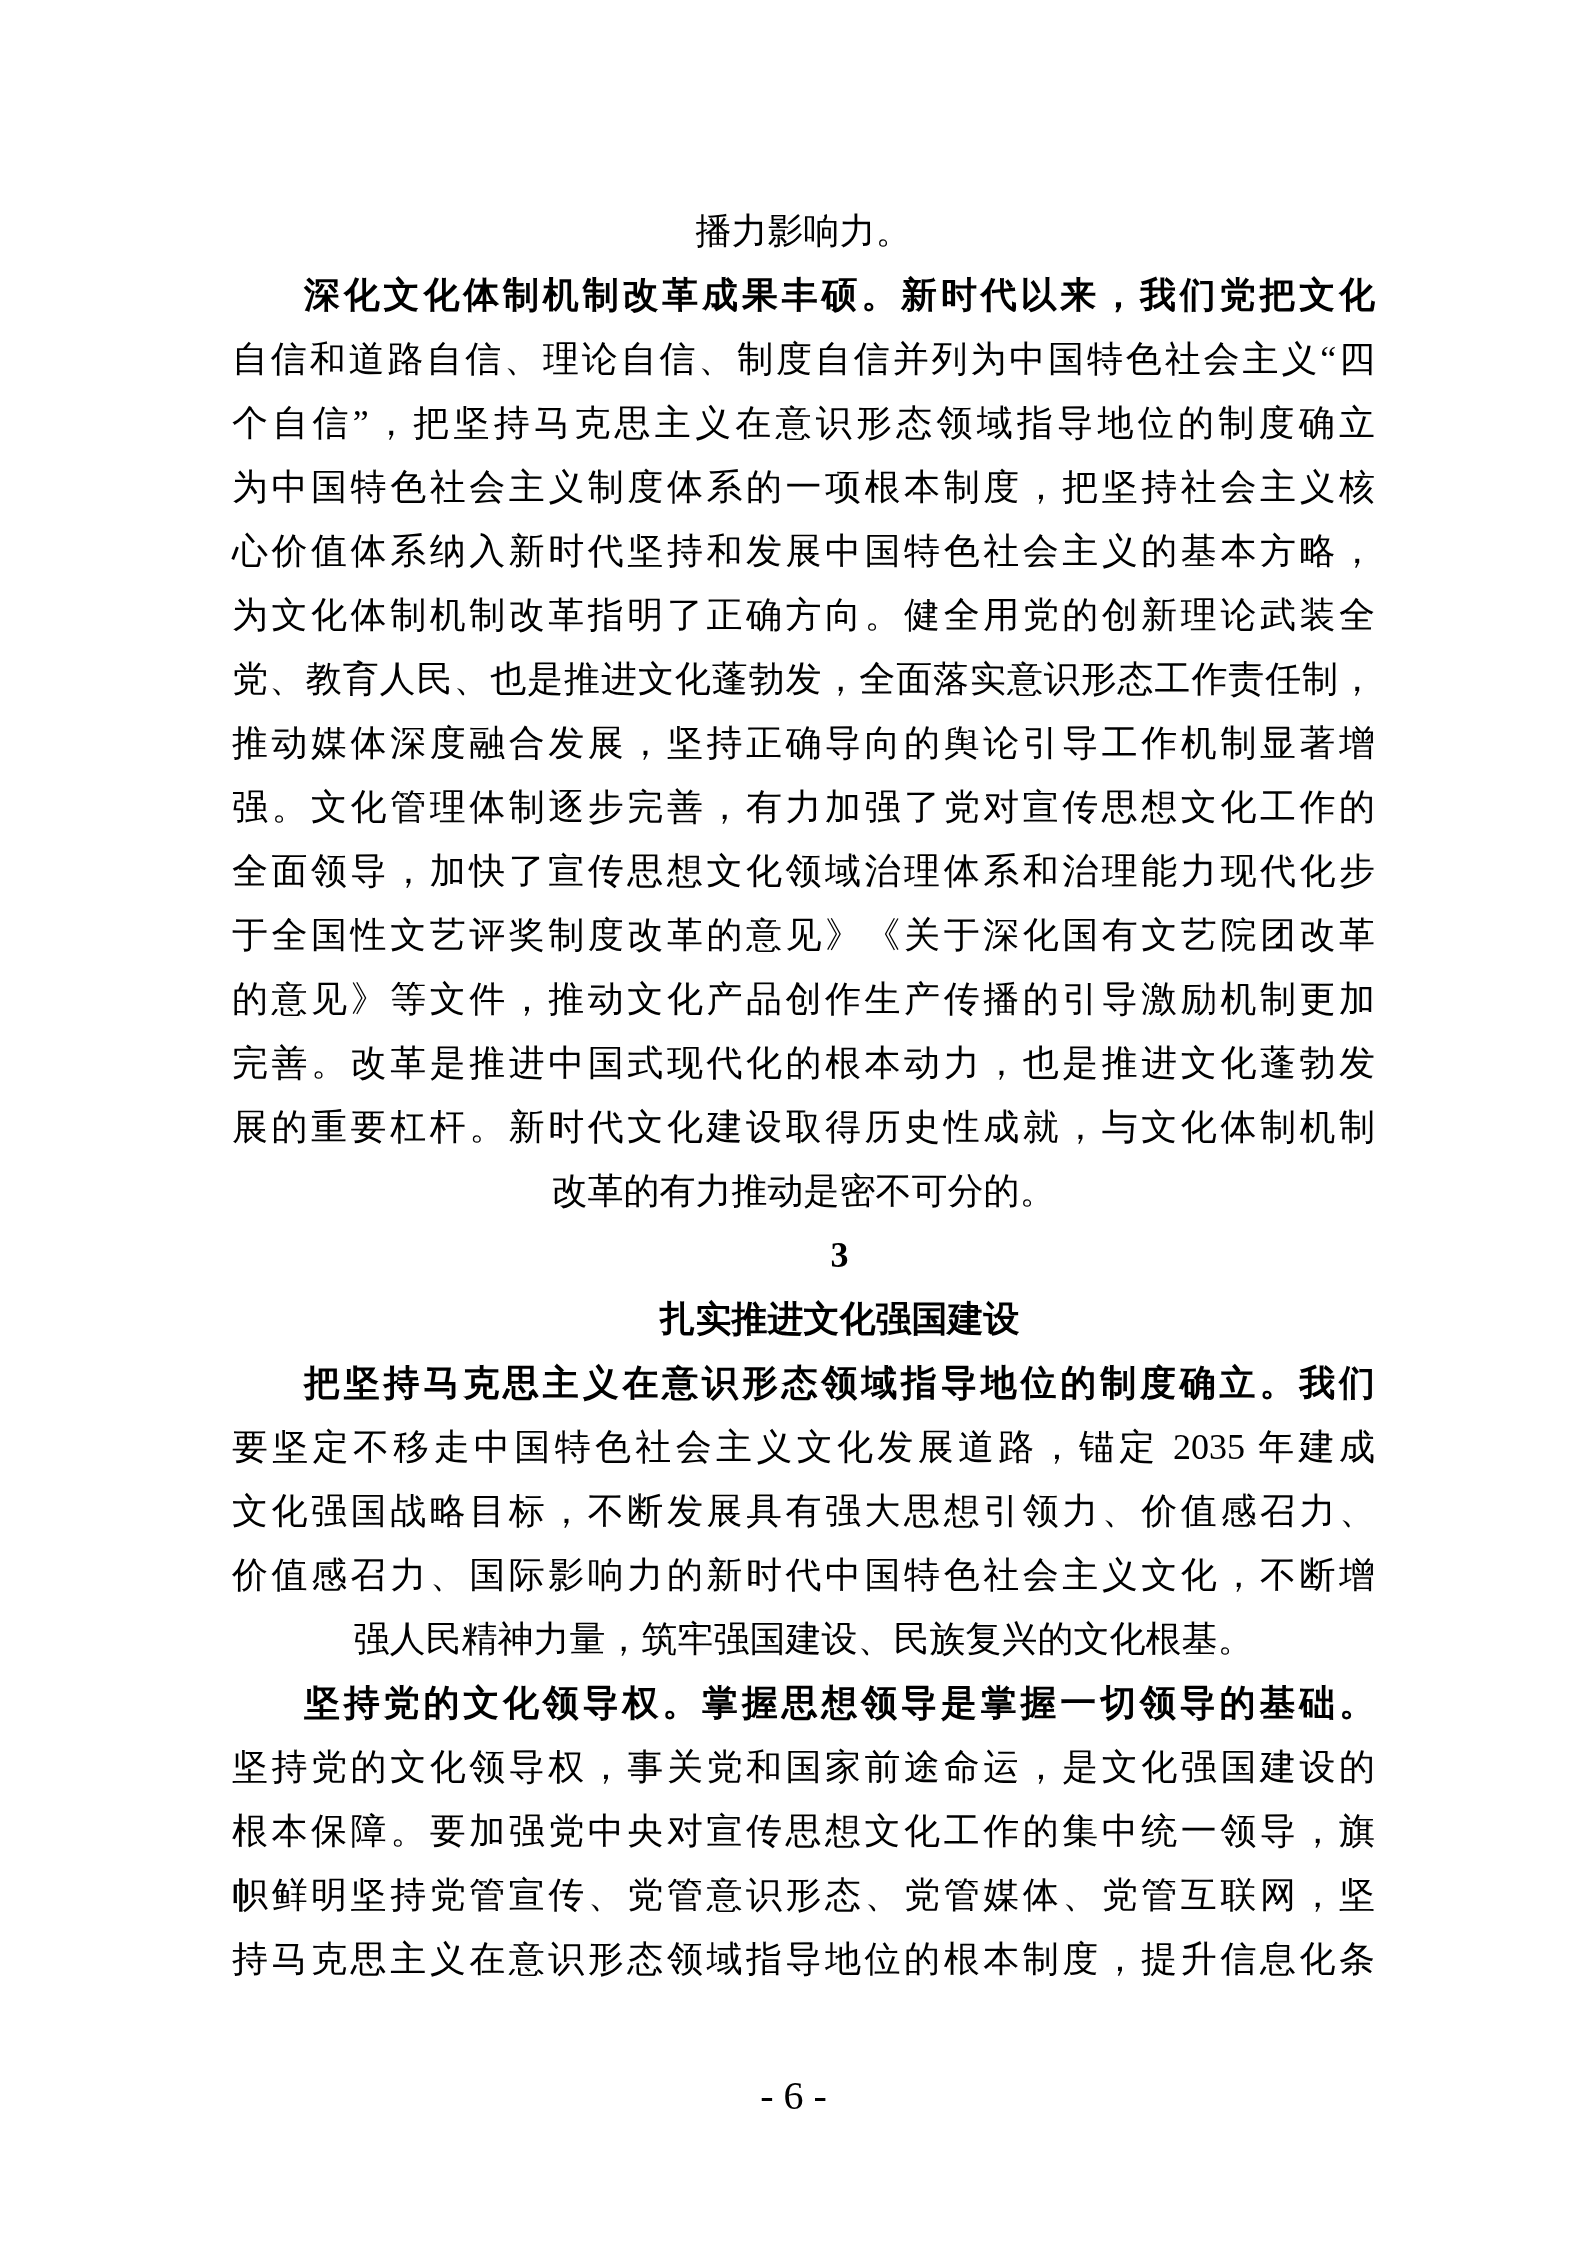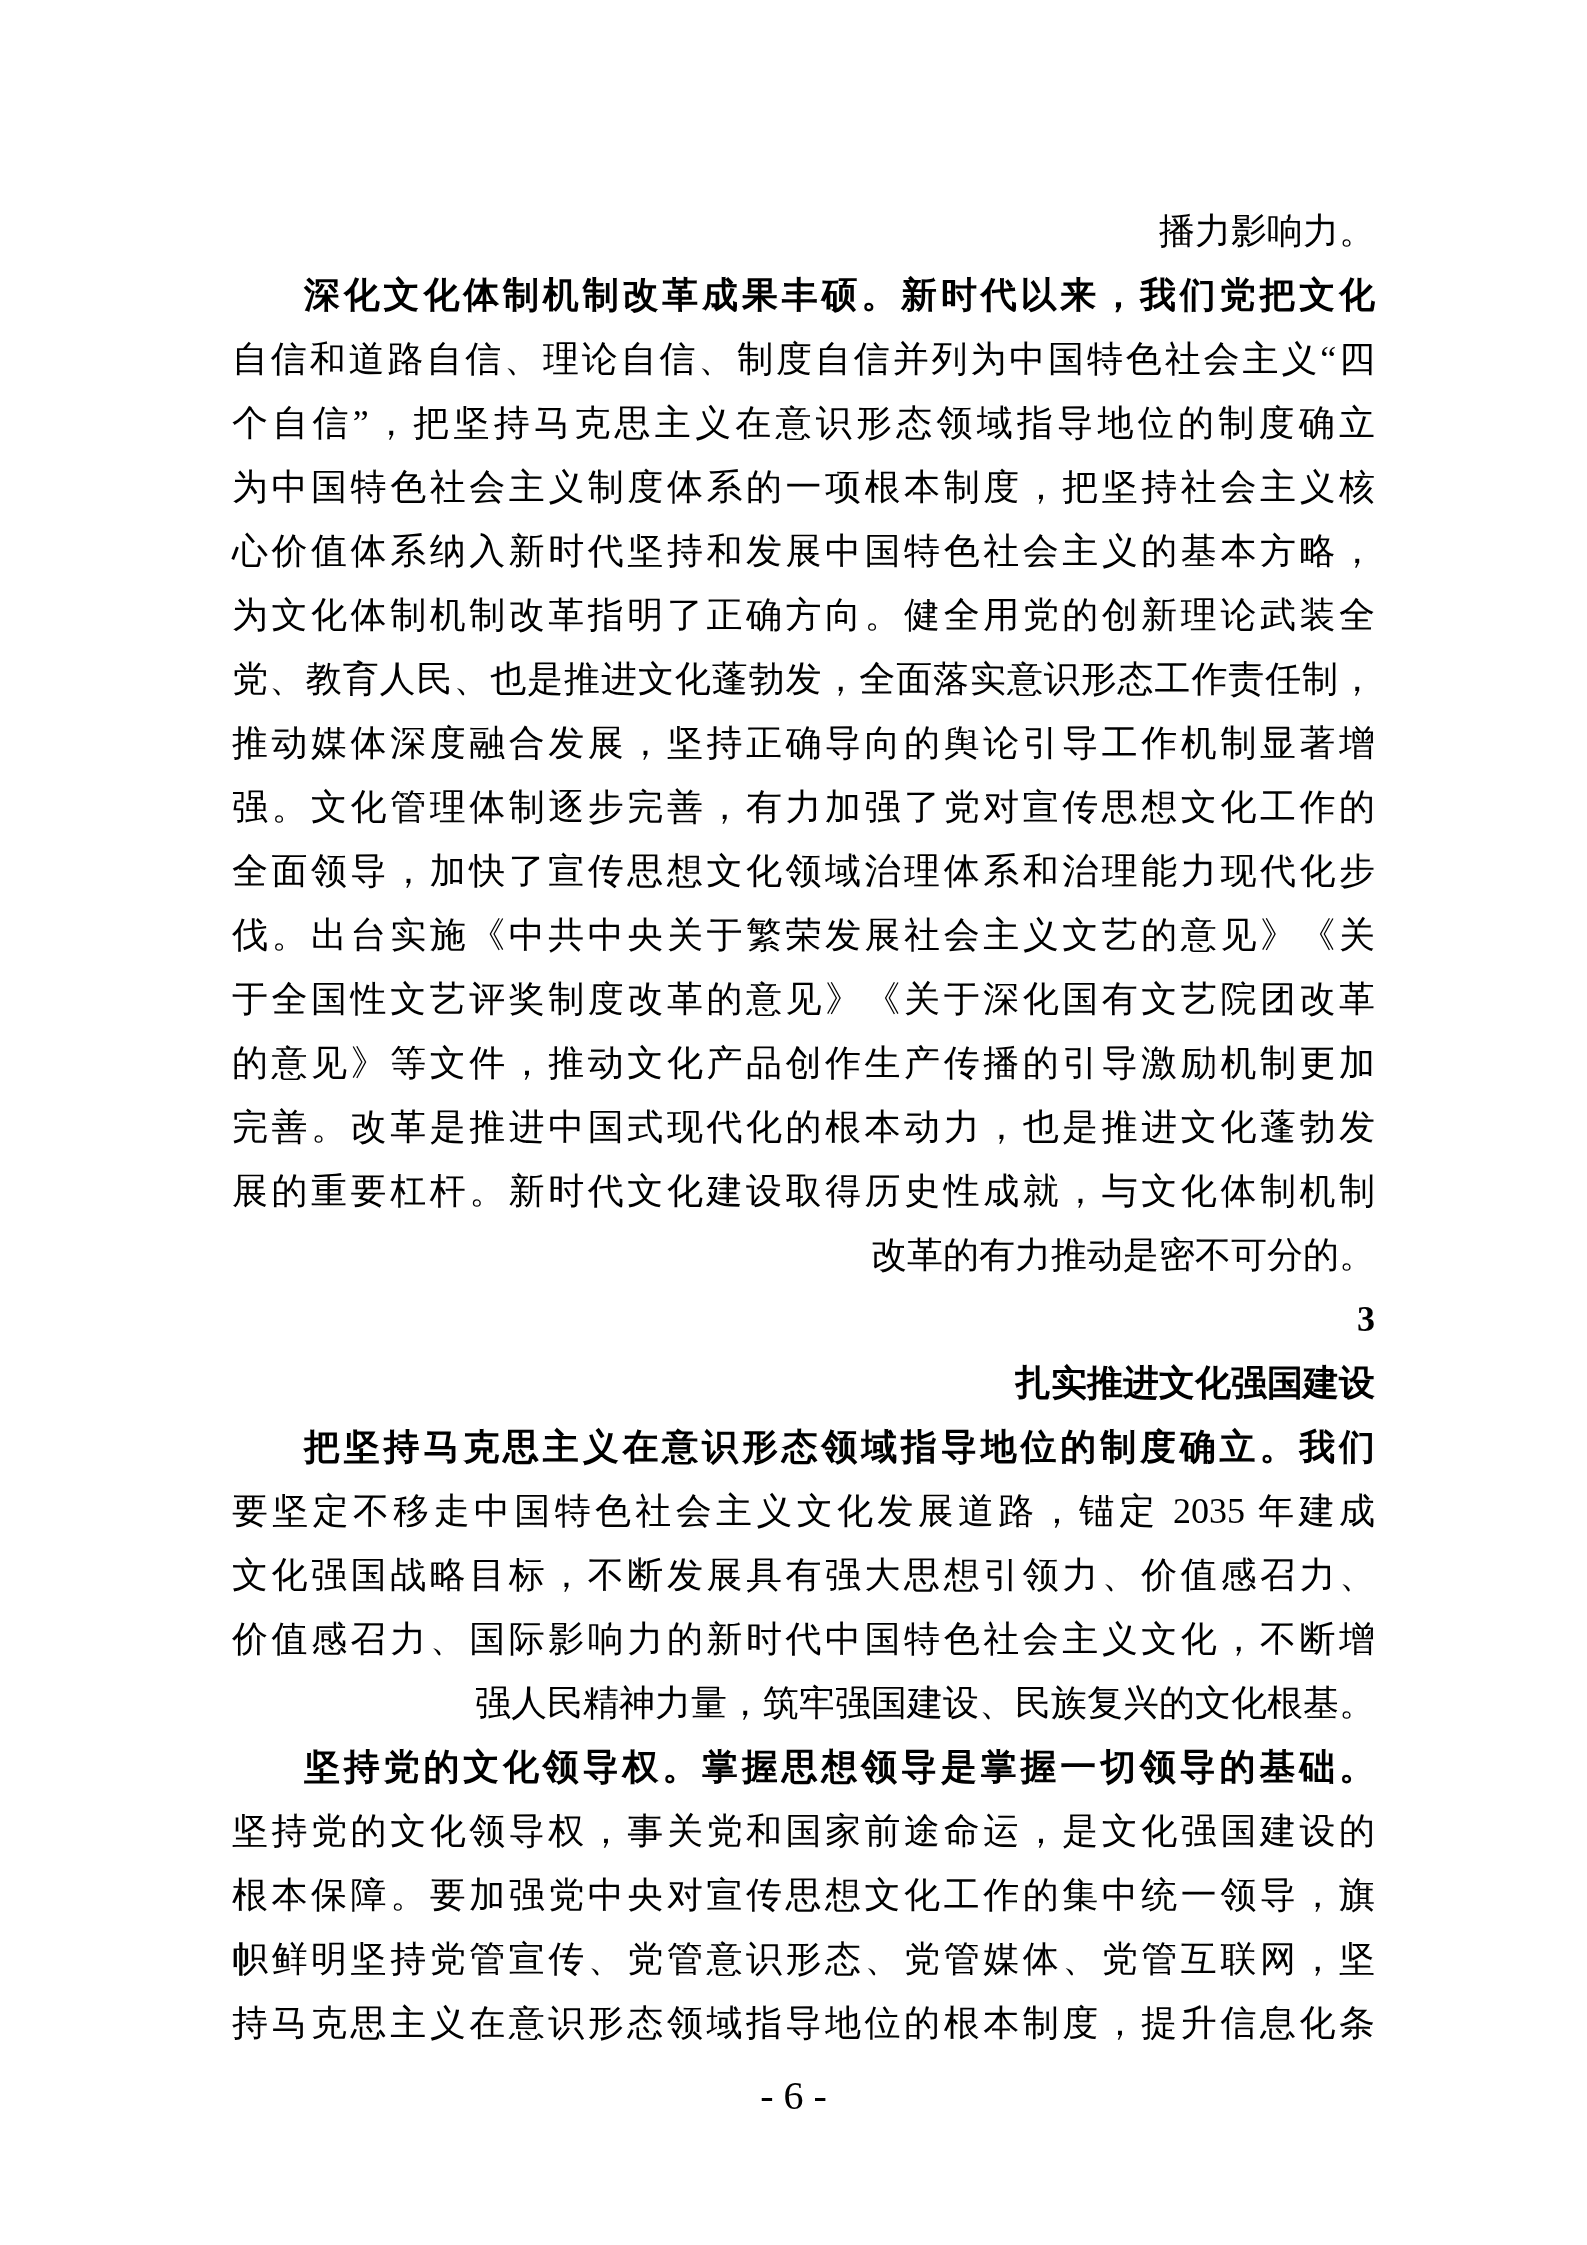--- a/index.html
+++ b/index.html
@@ -20,21 +20,21 @@
     top: 199px;
     width: 1143px;
   }
   .line {
     height: 64px;
     line-height: 64px;
     font-size: 36px;
     color: #000000;
     font-family: "Liberation Serif", "DejaVu Serif", serif;
     white-space: pre-wrap;
-    text-align: right;
+    text-align: center;
   }
   .line.justify {
     text-align: justify;
     text-align-last: justify;
     text-justify: inter-character;
   }
   .line.indent {
     text-indent: 2em;
     font-weight: bold;
   }
@@ -64,21 +64,20 @@
       <div class="line justify indent">深化文化体制机制改革成果丰硕。新时代以来，我们党把文化</div>
       <div class="line justify">自信和道路自信、理论自信、制度自信并列为中国特色社会主义“四</div>
       <div class="line justify">个自信”，把坚持马克思主义在意识形态领域指导地位的制度确立</div>
       <div class="line justify">为中国特色社会主义制度体系的一项根本制度，把坚持社会主义核</div>
       <div class="line justify">心价值体系纳入新时代坚持和发展中国特色社会主义的基本方略，</div>
       <div class="line justify">为文化体制机制改革指明了正确方向。健全用党的创新理论武装全</div>
       <div class="line justify">党、教育人民、也是推进文化蓬勃发，全面落实意识形态工作责任制，</div>
       <div class="line justify">推动媒体深度融合发展，坚持正确导向的舆论引导工作机制显著增</div>
       <div class="line justify">强。文化管理体制逐步完善，有力加强了党对宣传思想文化工作的</div>
       <div class="line justify">全面领导，加快了宣传思想文化领域治理体系和治理能力现代化步</div>
-      <div class="line justify">伐。出台实施《中共中央关于繁荣发展社会主义文艺的意见》《关</div>
       <div class="line justify">于全国性文艺评奖制度改革的意见》《关于深化国有文艺院团改革</div>
       <div class="line justify">的意见》等文件，推动文化产品创作生产传播的引导激励机制更加</div>
       <div class="line justify">完善。改革是推进中国式现代化的根本动力，也是推进文化蓬勃发</div>
       <div class="line justify">展的重要杠杆。新时代文化建设取得历史性成就，与文化体制机制</div>
       <div class="line">改革的有力推动是密不可分的。</div>
       <div class="line indent">3</div>
       <div class="line indent bold">扎实推进文化强国建设</div>
       <div class="line justify indent">把坚持马克思主义在意识形态领域指导地位的制度确立。我们</div>
       <div class="line justify">要坚定不移走中国特色社会主义文化发展道路，锚定 2035 年建成</div>
       <div class="line justify">文化强国战略目标，不断发展具有强大思想引领力、价值感召力、</div>

